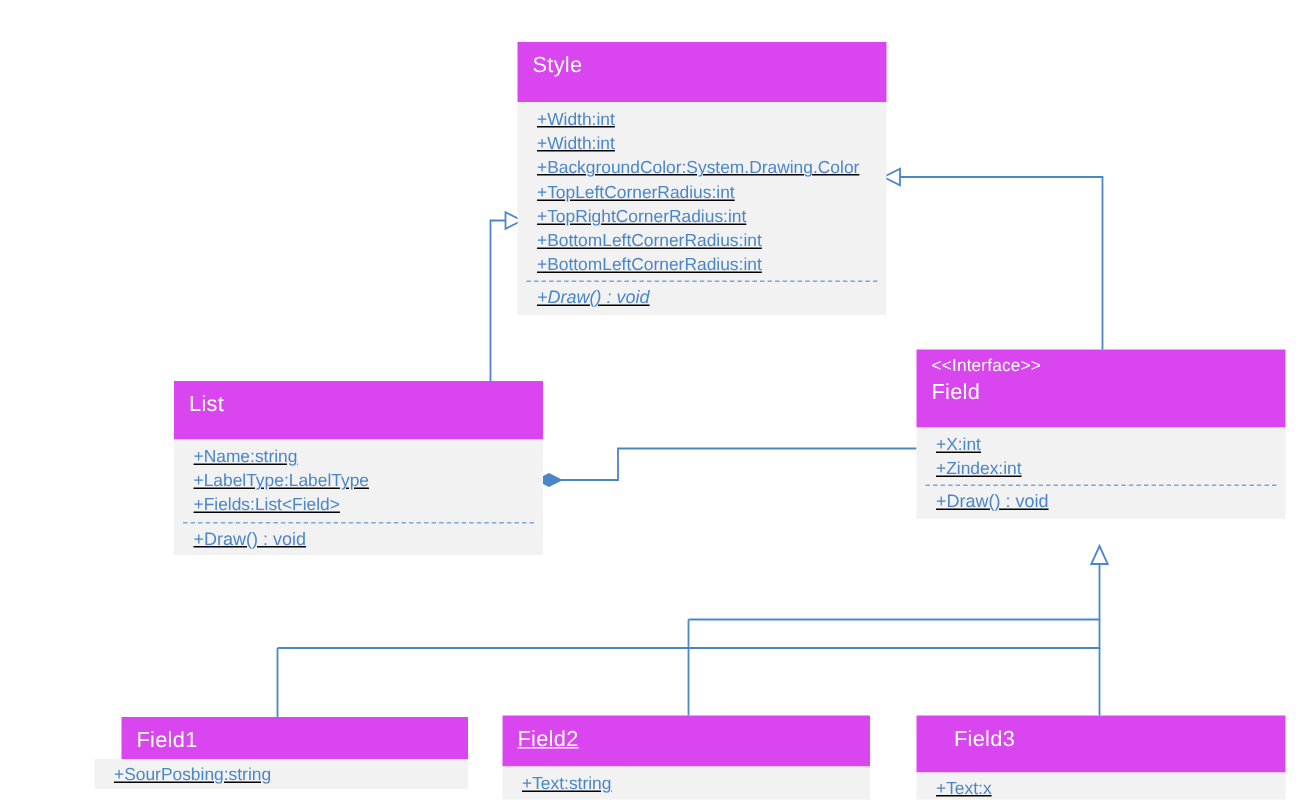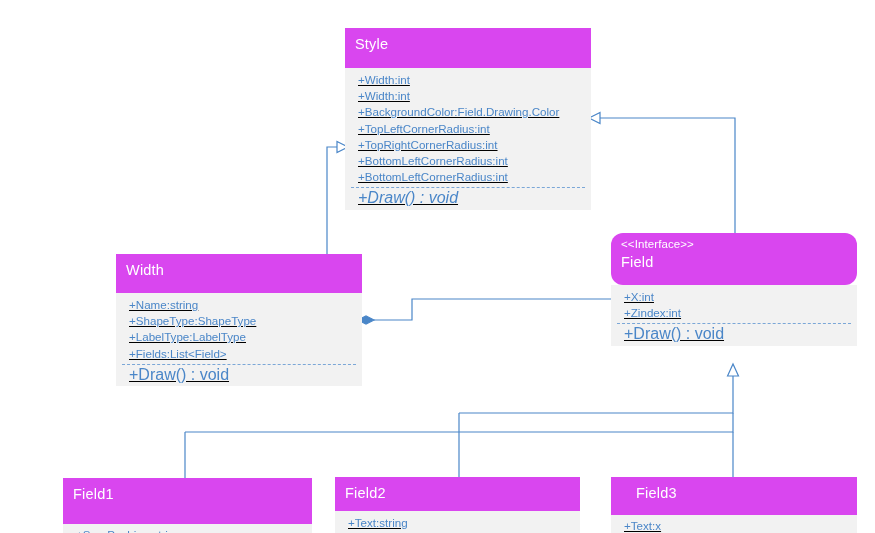--- a/index.html
+++ b/index.html
@@ -46,21 +46,21 @@
     color:#4A86C8;
     padding:0 0 0 13px;
     white-space:nowrap;
   }
   .sep{
     border-top:1px dashed #7BA7D7;
     margin:2px 6px 2px 6px;
     height:0;
   }
   .op{
-    font-size:16px;
+    font-size:12px;
     line-height:16.2px;
     color:#4A86C8;
     padding:0 0 0 13px;
     white-space:nowrap;
   }
   .op.italic{font-style:italic;}
 </style>
 </head>
 <body>
 
@@ -93,68 +93,67 @@
     </g>
   </svg>
 
   <div class="uml-class" style="left:345px;top:28px;width:246px;">
     <div class="uml-header" style="height:40px;">
       <div class="cls-title">Style</div>
     </div>
     <div class="uml-body">
       <div class="attr">+Width:int</div>
       <div class="attr">+Width:int</div>
-      <div class="attr">+BackgroundColor:Field.Drawing.Color</div>
+      <div class="attr">+BackgroundColor:System.Drawing.Color</div>
       <div class="attr">+TopLeftCornerRadius:int</div>
       <div class="attr">+TopRightCornerRadius:int</div>
       <div class="attr">+BottomLeftCornerRadius:int</div>
       <div class="attr">+BottomLeftCornerRadius:int</div>
       <div class="sep"></div>
       <div class="op italic">+Draw() : void</div>
     </div>
   </div>
 
   <div class="uml-class" style="left:116px;top:254px;width:246px;">
     <div class="uml-header" style="height:39px;">
-      <div class="cls-title">Width</div>
+      <div class="cls-title">List</div>
     </div>
     <div class="uml-body">
       <div class="attr">+Name:string</div>
-      <div class="attr">+ShapeType:ShapeType</div>
       <div class="attr">+LabelType:LabelType</div>
       <div class="attr">+Fields:List&lt;Field&gt;</div>
       <div class="sep"></div>
       <div class="op">+Draw() : void</div>
     </div>
   </div>
 
   <div class="uml-class" style="left:611px;top:233px;width:246px;">
-    <div class="uml-header" style="height:52px;padding-top:4px;border-radius:12px;">
+    <div class="uml-header" style="height:52px;padding-top:4px;">
       <div class="stereotype">&lt;&lt;Interface&gt;&gt;</div>
       <div class="cls-title">Field</div>
     </div>
     <div class="uml-body">
       <div class="attr">+X:int</div>
       <div class="attr">+Zindex:int</div>
       <div class="sep"></div>
       <div class="op">+Draw() : void</div>
     </div>
   </div>
 
   <div class="uml-class" style="left:63px;top:478px;width:249px;">
-    <div class="uml-header" style="height:46px;">
+    <div class="uml-header" style="height:28px;margin-left:18px;">
       <div class="cls-title">Field1</div>
     </div>
     <div class="uml-body" style="height:20px;padding-top:3px;">
       <div class="attr">+SourPosbing:string</div>
     </div>
   </div>
 
   <div class="uml-class" style="left:335px;top:477px;width:245px;">
-    <div class="uml-header" style="height:34px;">
+    <div class="uml-header" style="height:34px;text-decoration:underline;">
       <div class="cls-title">Field2</div>
     </div>
     <div class="uml-body" style="height:25px;padding-top:4px;">
       <div class="attr">+Text:string</div>
     </div>
   </div>
 
   <div class="uml-class" style="left:611px;top:477px;width:246px;">
     <div class="uml-header" style="height:38px;padding-left:25px;">
       <div class="cls-title">Field3</div>

